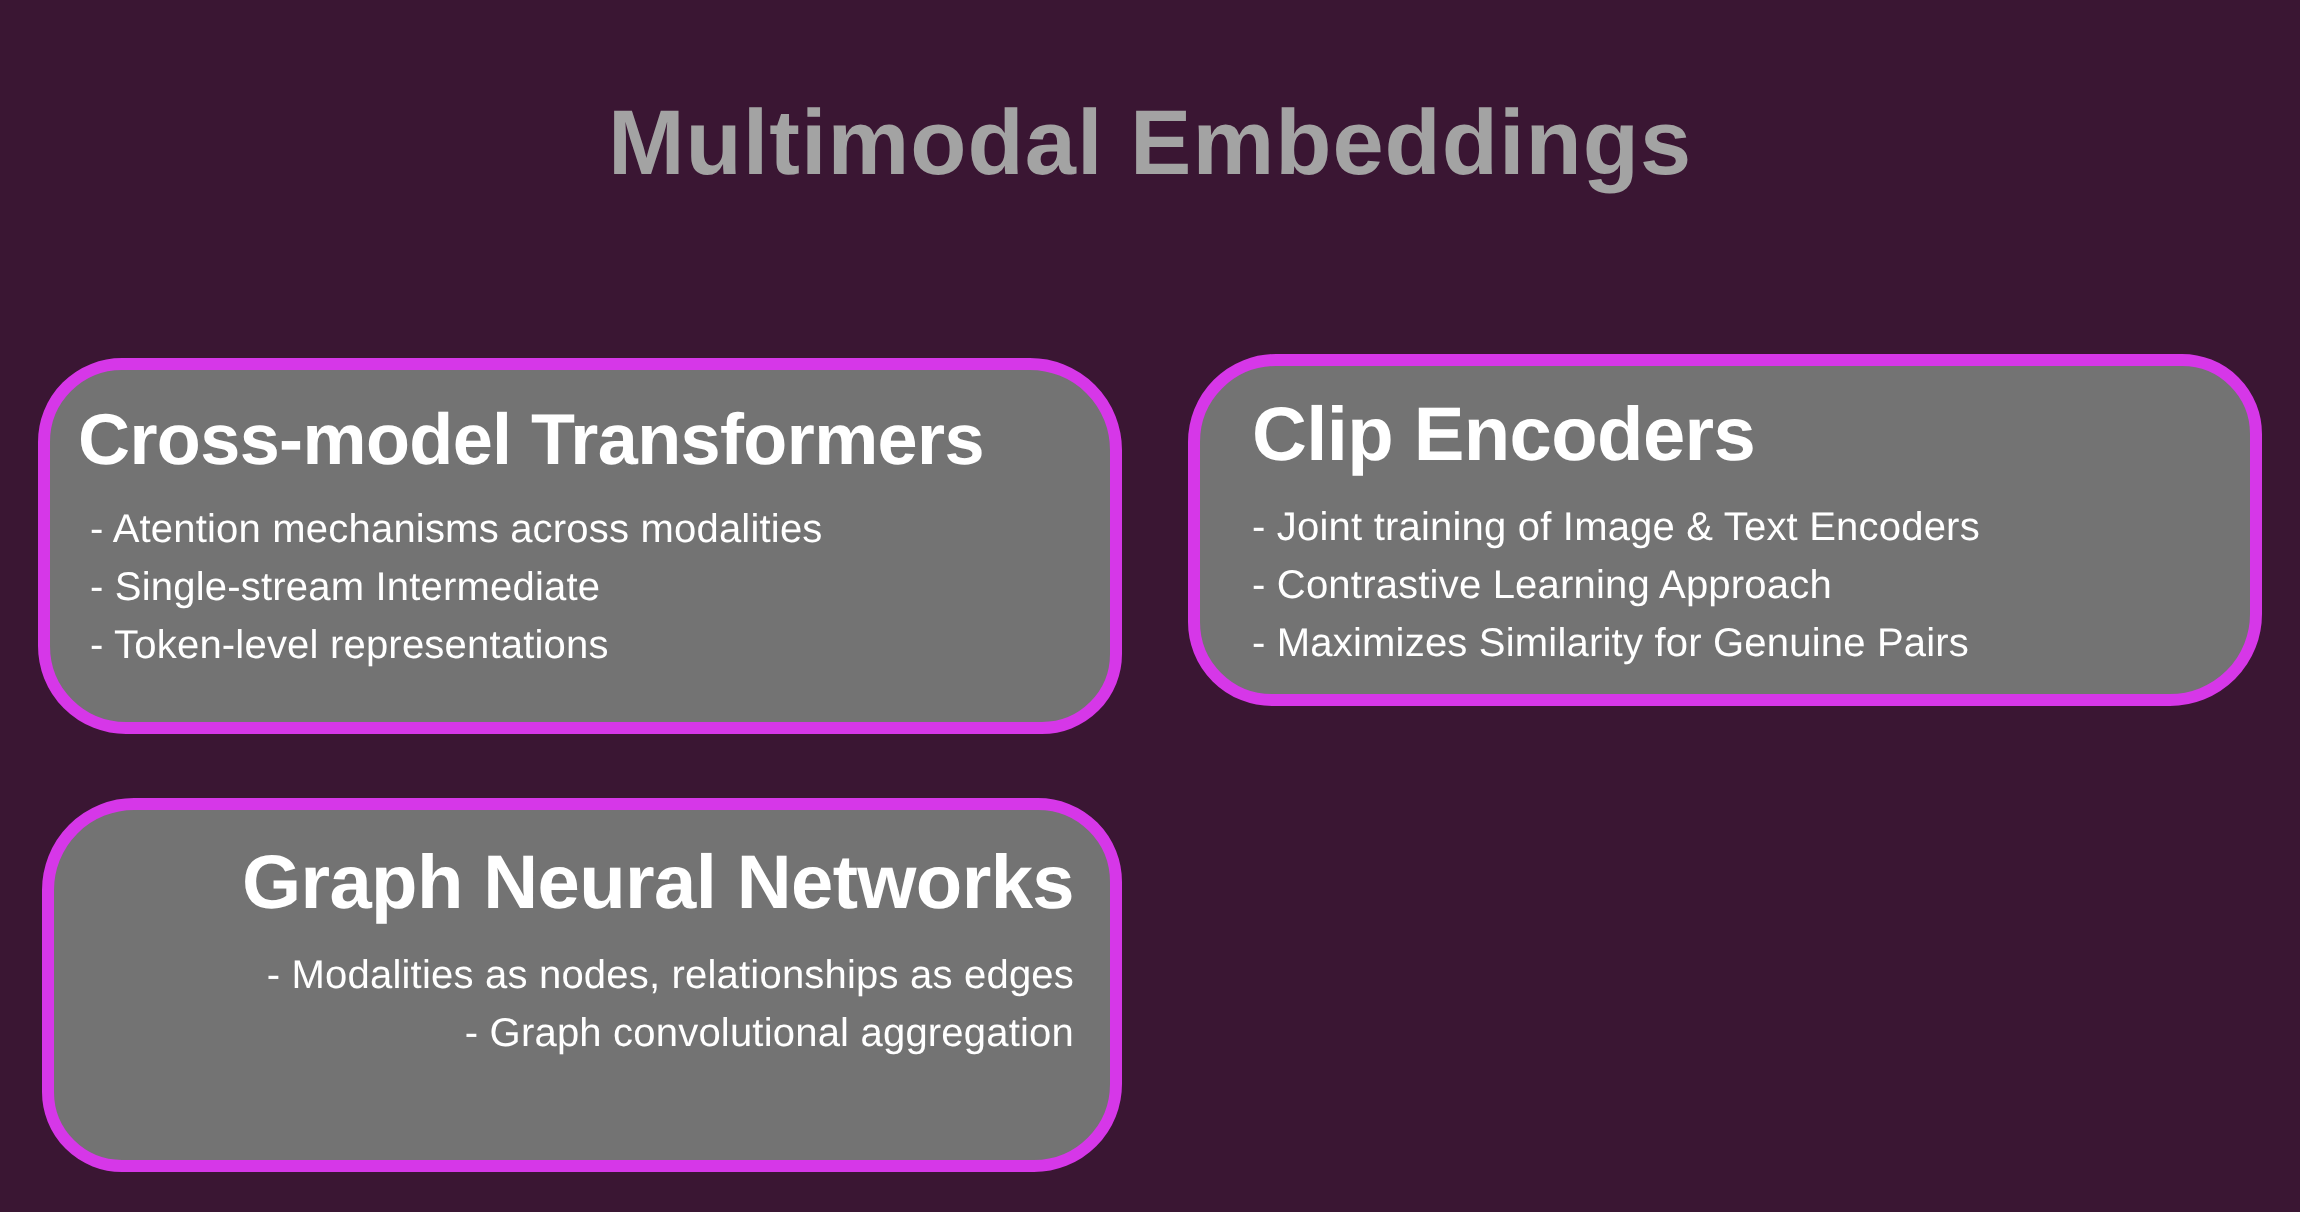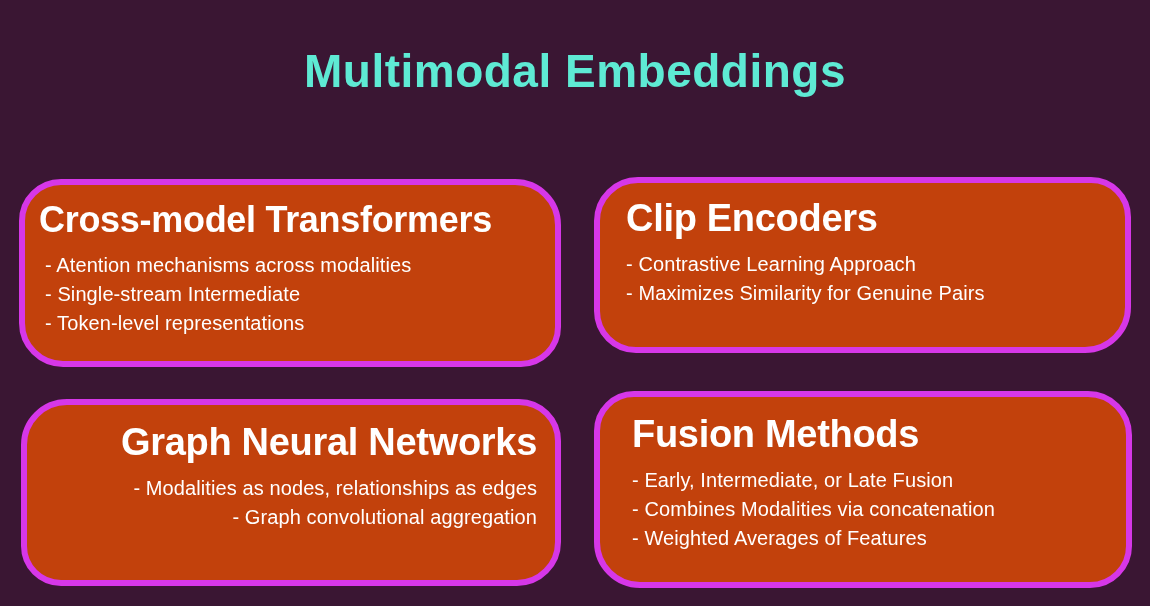--- a/index.html
+++ b/index.html
@@ -22,25 +22,25 @@
   .page-title {
     position: absolute;
     top: 44px;
     left: 0;
     width: 100%;
     text-align: center;
     font-size: 46px;
     font-weight: 700;
     letter-spacing: 0.5px;
     margin: 0;
-    color: #5eead4;
+    color: #a3a3a3;
   }
   .card {
     position: absolute;
-    background: #c2410c;
+    background: #737373;
     border: 6px solid #d637e8;
     box-sizing: border-box;
     color: #ffffff;
   }
   .card-1 {
     left: 19px;  top: 179px;  width: 542px; height: 188px;
     border-radius: 42px 46px 40px 44px;
     padding: 10px 18px 10px 20px;
   }
   .card-2 {
@@ -90,35 +90,28 @@
     <div class="bullets">
       <div class="bullet">- Atention mechanisms across modalities</div>
       <div class="bullet">- Single-stream Intermediate</div>
       <div class="bullet">- Token-level representations</div>
     </div>
   </section>
 
   <section class="card card-2">
     <h2 class="card-title">Clip Encoders</h2>
     <div class="bullets">
+      <div class="bullet">- Joint training of Image &amp; Text Encoders</div>
       <div class="bullet">- Contrastive Learning Approach</div>
       <div class="bullet">- Maximizes Similarity for Genuine Pairs</div>
     </div>
   </section>
 
   <section class="card card-3">
     <h2 class="card-title">Graph Neural Networks</h2>
     <div class="bullets">
       <div class="bullet">- Modalities as nodes, relationships as edges</div>
       <div class="bullet">- Graph convolutional aggregation</div>
     </div>
   </section>
 
-  <section class="card card-4">
-    <h2 class="card-title">Fusion Methods</h2>
-    <div class="bullets">
-      <div class="bullet">- Early, Intermediate, or Late Fusion</div>
-      <div class="bullet">- Combines Modalities via concatenation</div>
-      <div class="bullet">- Weighted Averages of Features</div>
-    </div>
-  </section>
 
 </div>
 
 </body></html>

